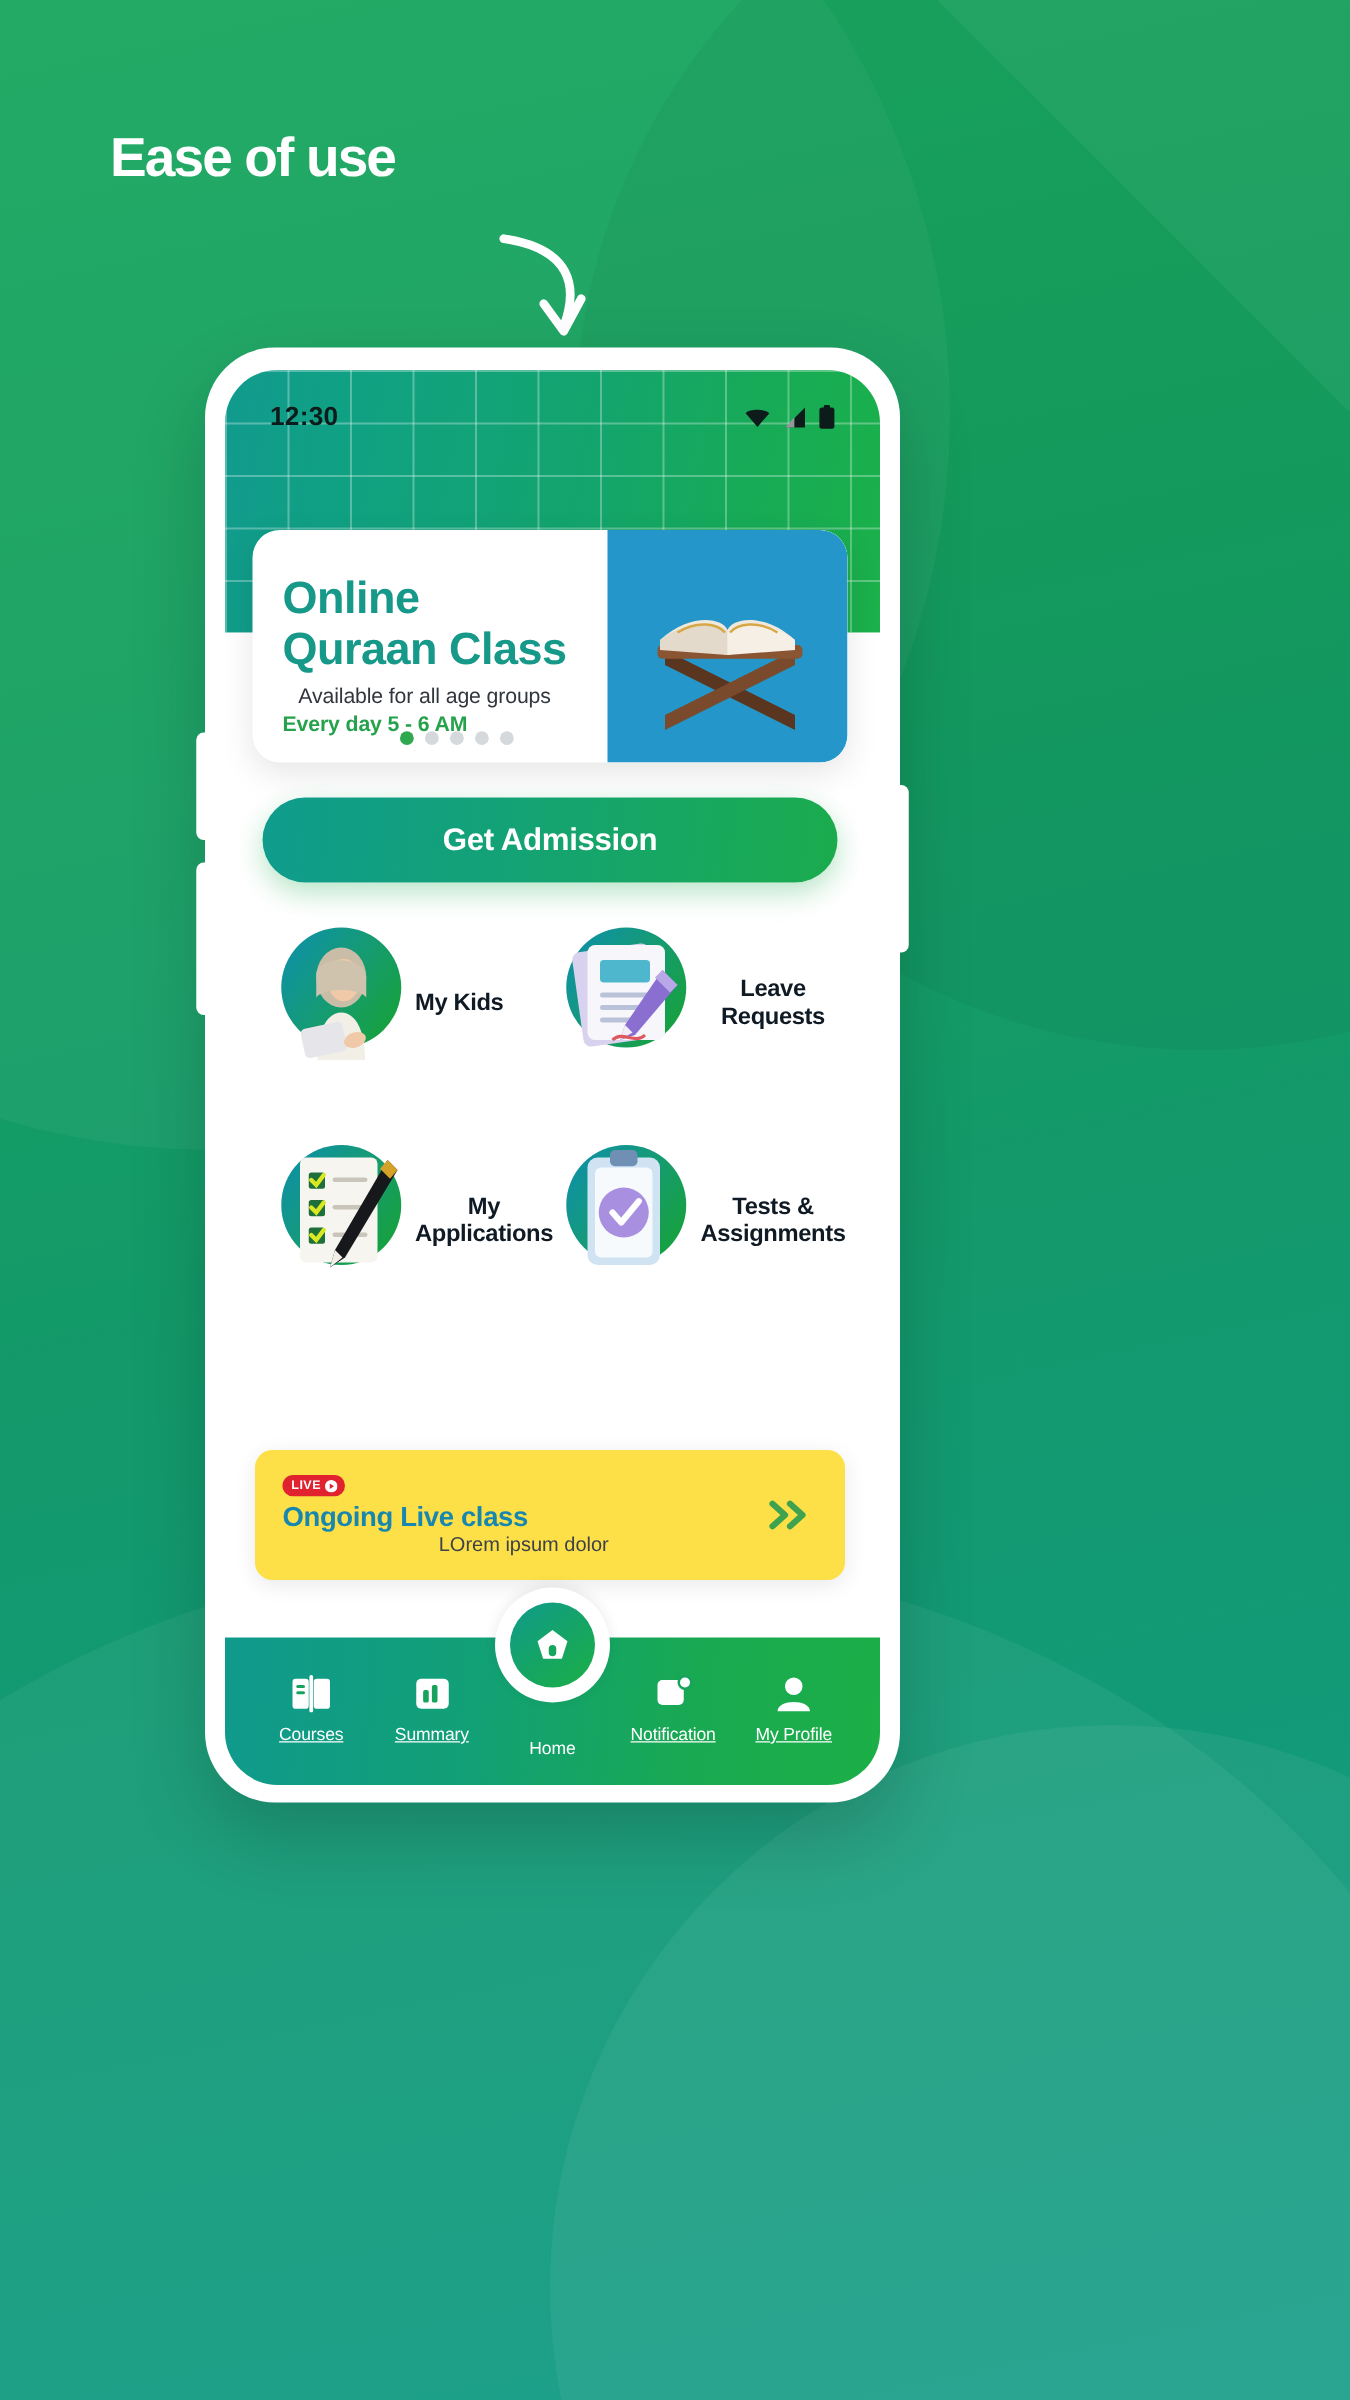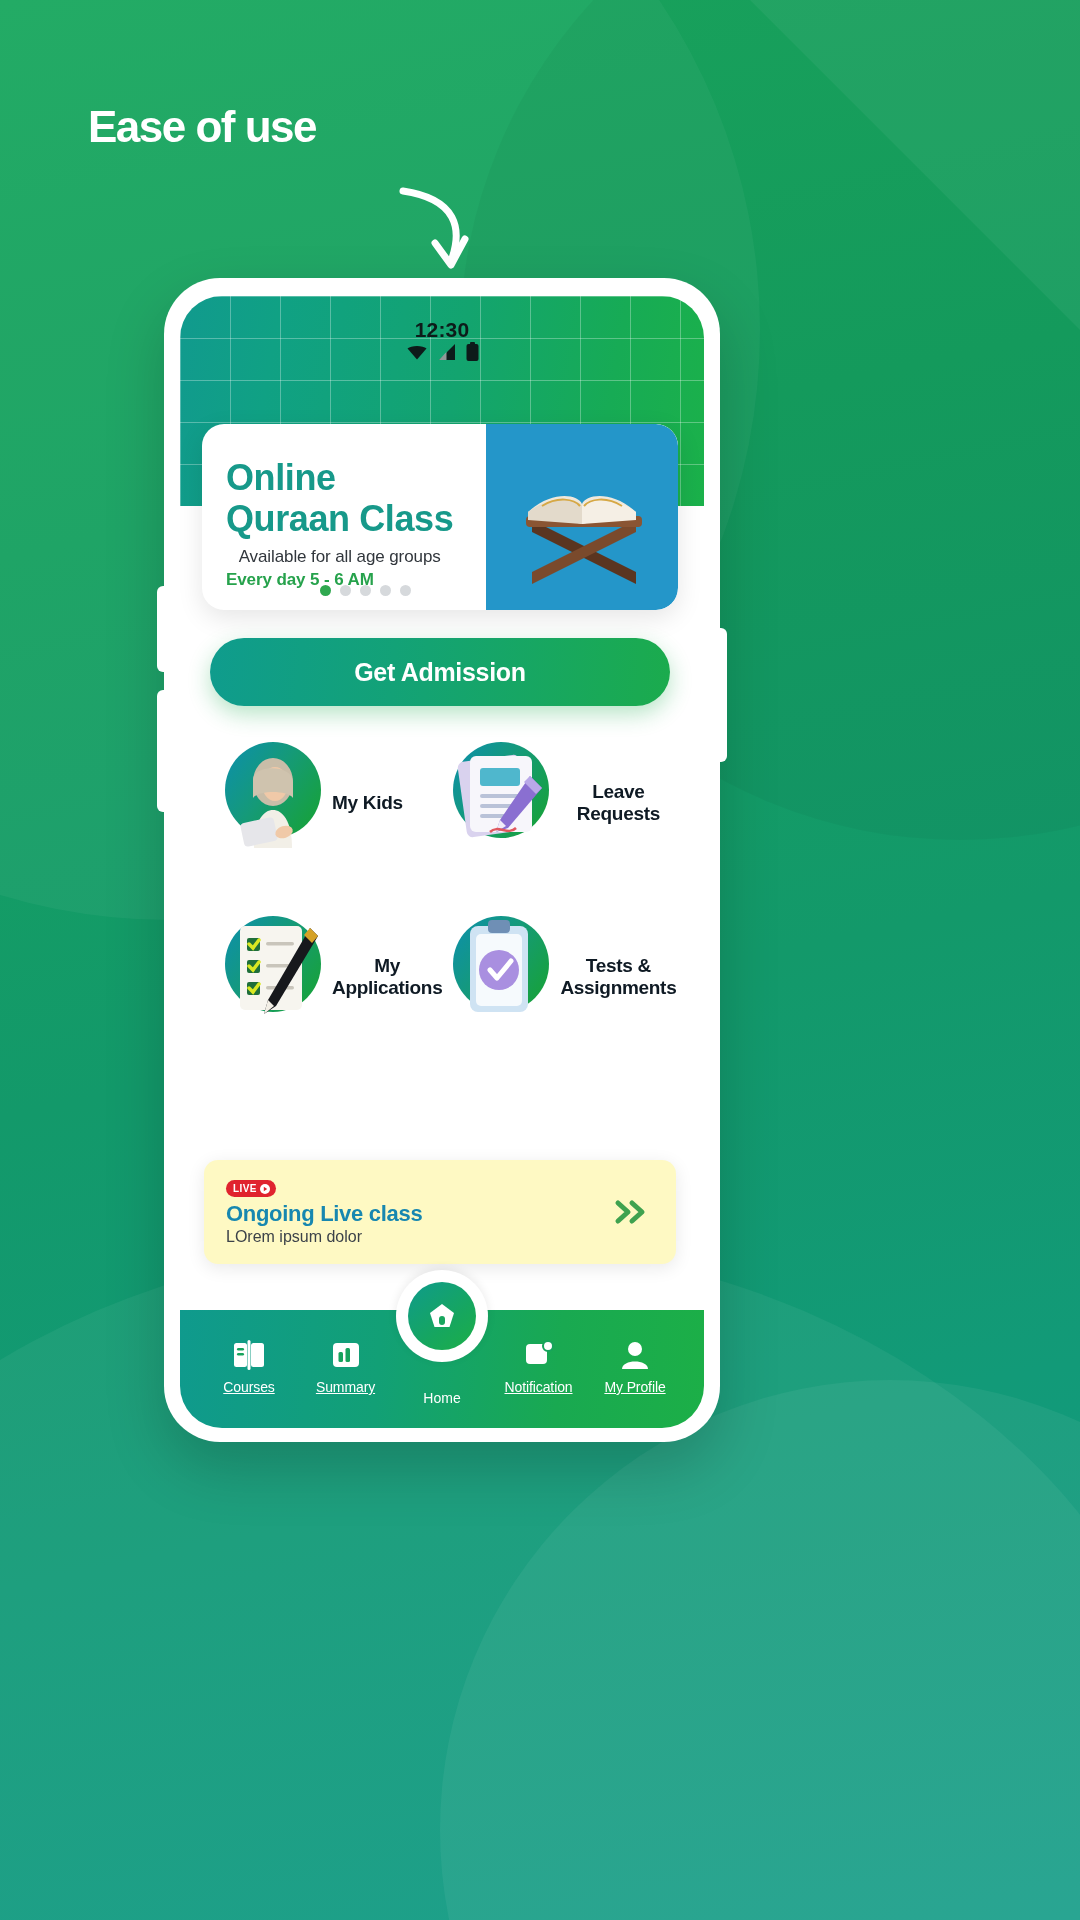--- a/index.html
+++ b/index.html
@@ -92,22 +92,21 @@
       linear-gradient(to bottom, rgba(255,255,255,0.30) 1.5px, transparent 1.5px);
     background-size:50px 42px;
   }
   .header-fade {
     position:absolute; left:0; right:0; bottom:0; height:70px;
     background:linear-gradient(to bottom, rgba(255,255,255,0) 0%, rgba(255,255,255,0.0) 100%);
   }
   .statusbar {
     position:absolute; top:22px; left:0; right:0; height:32px;
     display:flex; align-items:center; justify-content:space-between;
-    padding:0 8px;
-    flex-direction:column;
+    padding:0 36px;
   }
   .status-time { font-size:21px; font-weight:bold; color:#0d1b1a; letter-spacing:0.2px; }
   .status-icons { display:flex; align-items:center; gap:9px; }
 
   
   .banner {
     position:absolute; left:22px; top:128px;
     width:476px; height:186px;
     background:#ffffff; border-radius:22px;
     box-shadow:0 8px 26px rgba(0,0,0,0.10);
@@ -167,38 +166,38 @@
   }
   .menu-label {
     margin-top:16px; font-size:19px; font-weight:bold;
     color:#0f1a24; letter-spacing:-0.3px; text-align:center;
   }
 
   
   .live-card {
     position:absolute; left:24px; top:864px;
     width:472px; height:104px;
-    background:#fef9c3; border-radius:14px;
+    background:#fde047; border-radius:14px;
     box-shadow:0 4px 18px rgba(0,0,0,0.09);
     display:flex; align-items:center;
     padding:0 26px 0 22px;
   }
   .live-left { flex:1; }
   .live-badge {
     display:inline-flex; align-items:center; gap:3px;
     background:#e0232e; color:#ffffff;
     font-size:10px; font-weight:bold;
     padding:3px 6px 3px 7px; border-radius:9px;
     letter-spacing:0.4px;
   }
   .live-title {
     font-size:22px; font-weight:bold; color:#1787b0;
     margin-top:4px; letter-spacing:-0.3px;
   }
-  .live-desc { font-size:16px; color:#3c4249; margin-top:1px; }
+  .live-desc { font-size:16px; color:#3c4249; margin-top:1px;text-align:center; }
 
   
   .bottom-nav {
     position:absolute; left:0; right:0; bottom:0; height:118px;
     background:linear-gradient(95deg,#0f9a8d 0%,#12a076 38%,#19a951 72%,#1caf47 100%);
     display:flex; align-items:flex-start; justify-content:space-between;
     padding:30px 26px 0 26px;
   }
   .nav-item {
     width:86px; display:flex; flex-direction:column; align-items:center; gap:9px;

